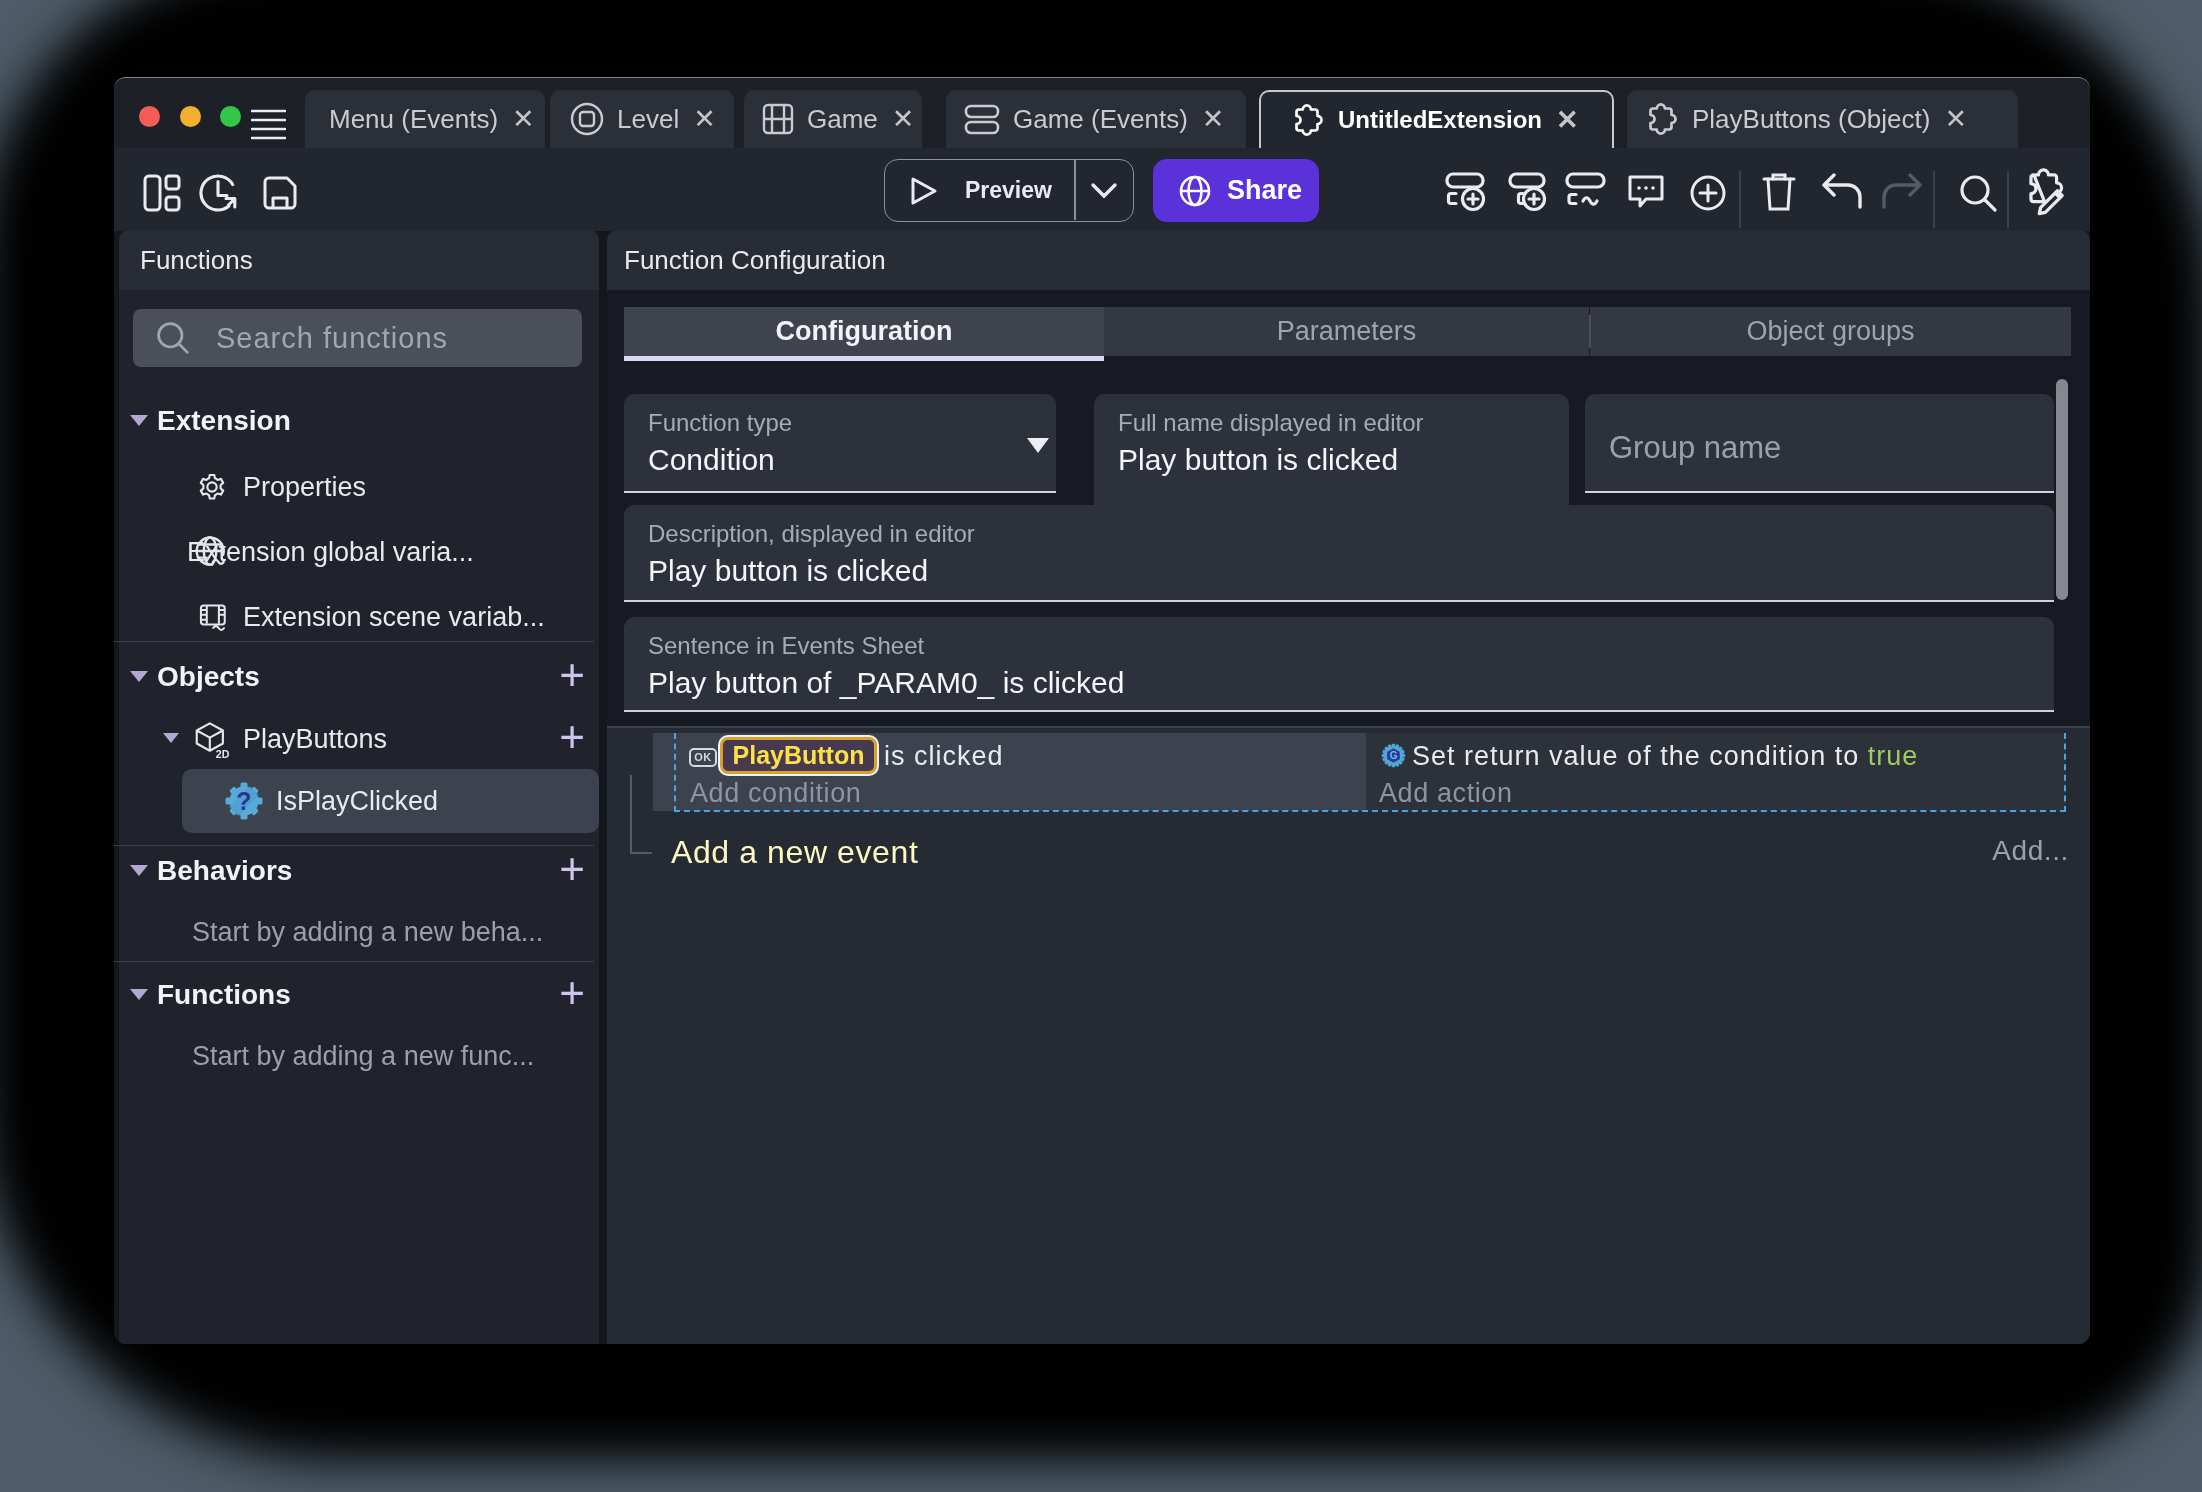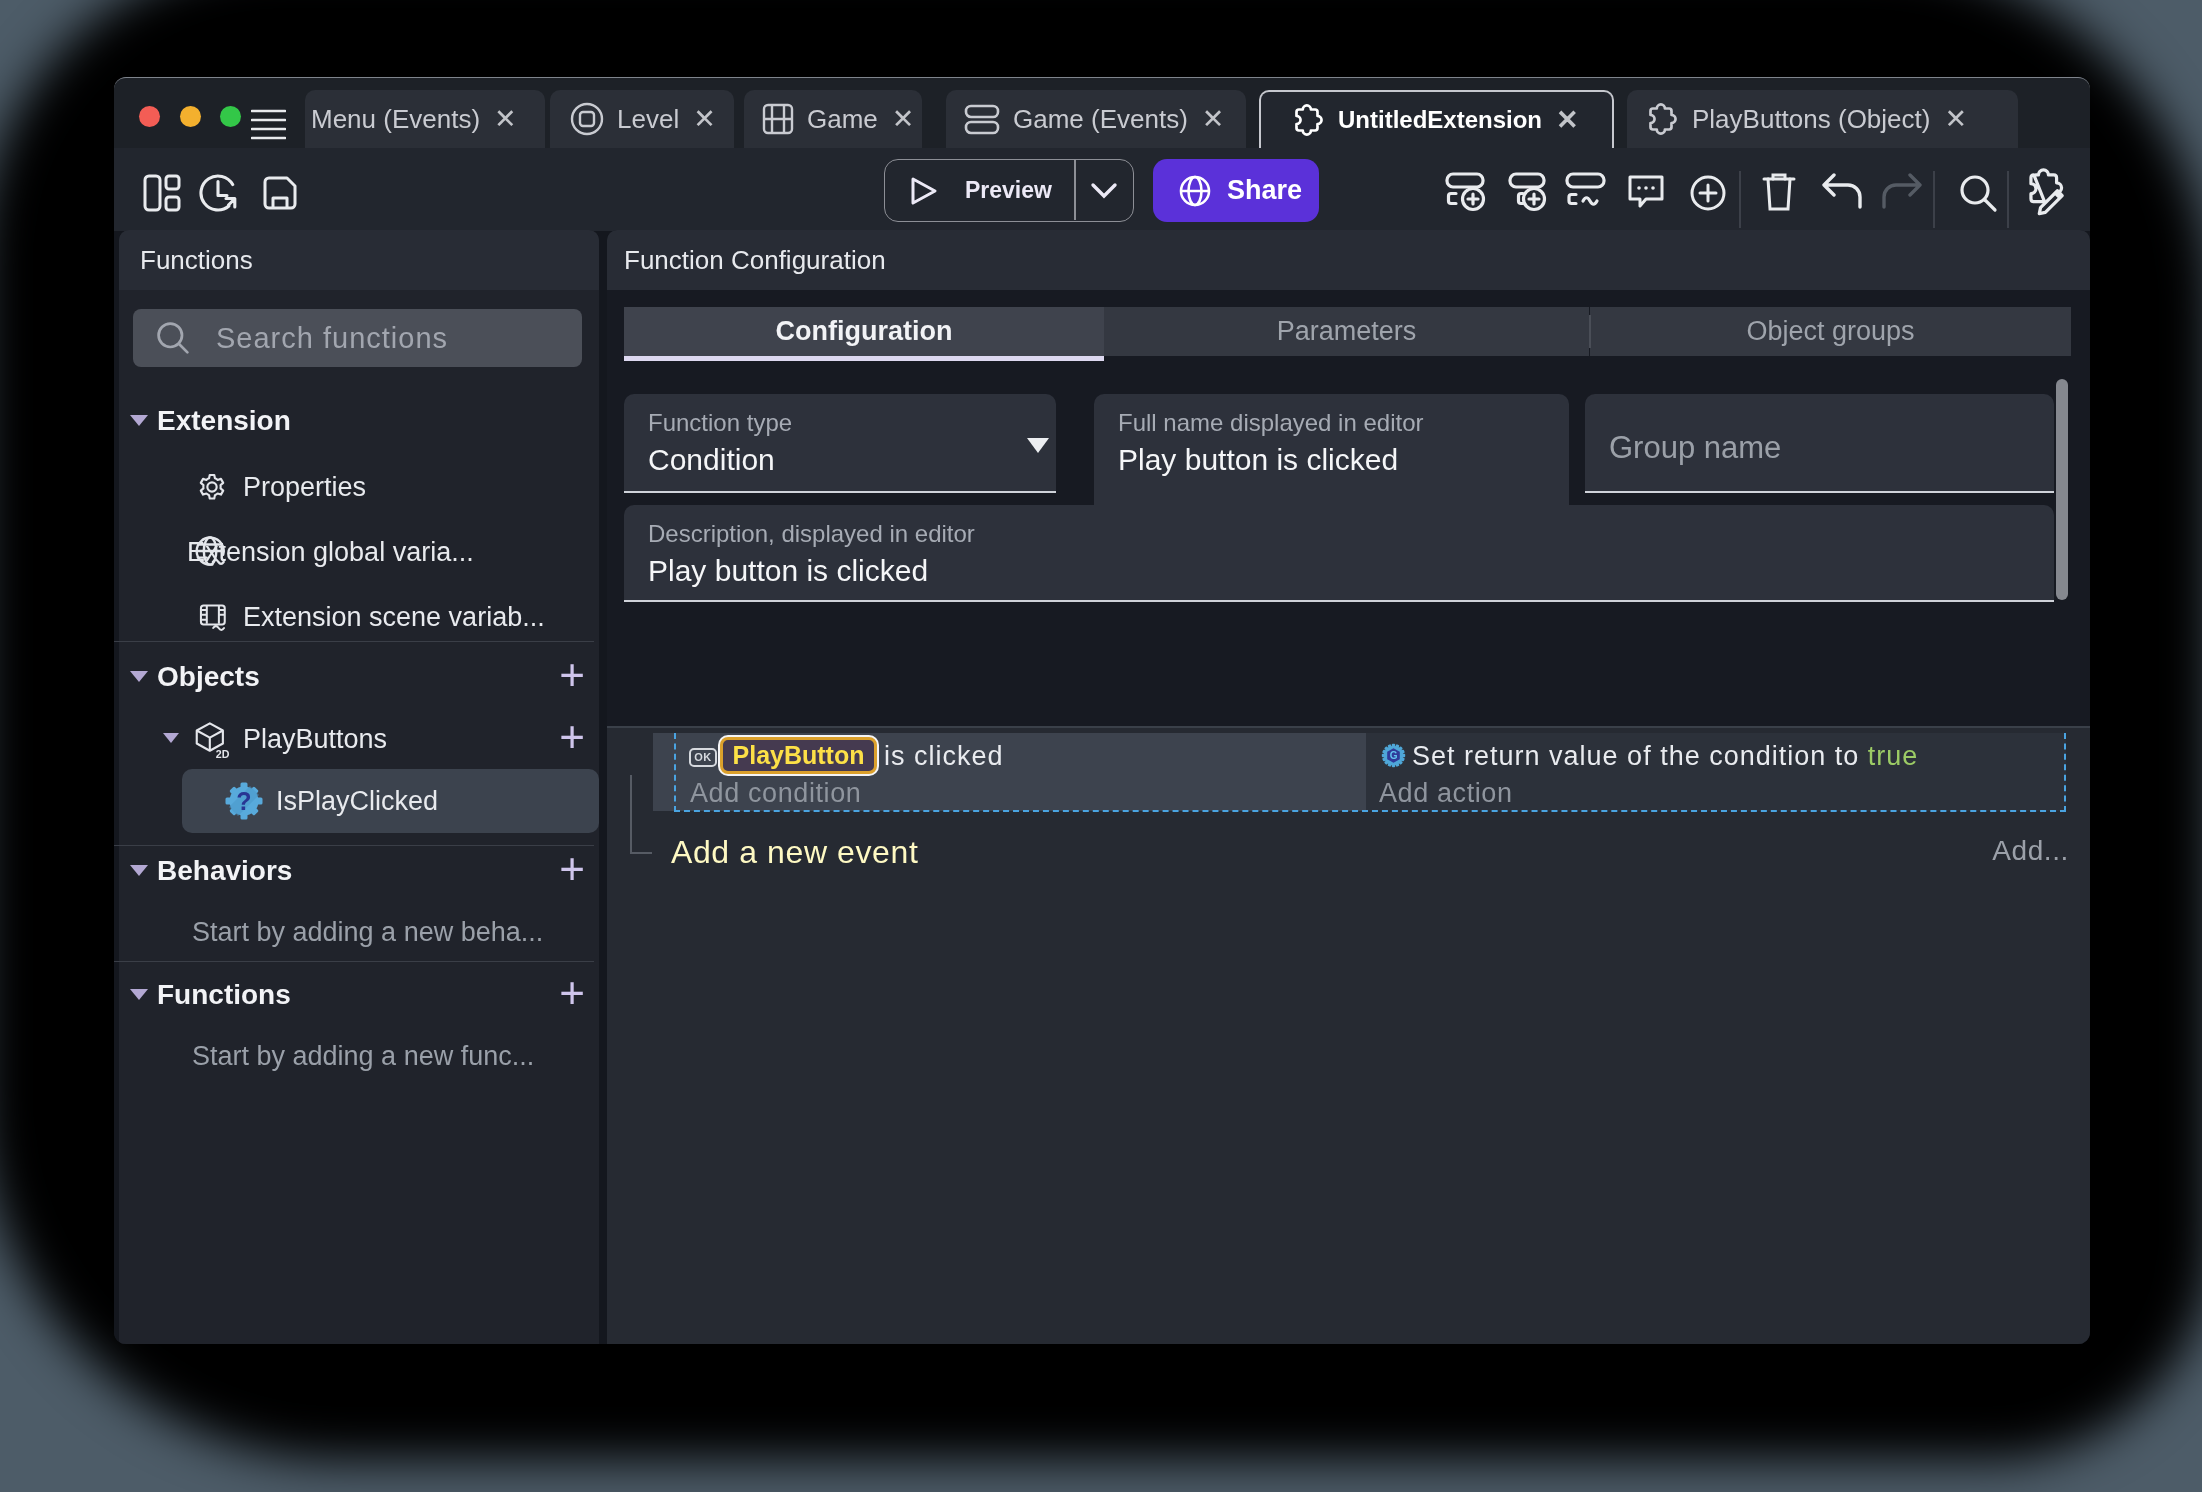--- a/index.html
+++ b/index.html
@@ -65,21 +65,21 @@
   <div class="tl" style="left:106px;background:#33c748"></div>
   <svg id="hamb" viewBox="0 0 35 32">
       <g stroke="#e9ebee" stroke-width="2.6" stroke-linecap="round">
         <line x1="1" y1="3" x2="34" y2="3"></line>
         <line x1="1" y1="12" x2="34" y2="12"></line>
         <line x1="1" y1="21" x2="34" y2="21"></line>
         <line x1="1" y1="30" x2="34" y2="30"></line>
       </g>
     </svg>
 
-  <div class="tab" id="tab1" style="left:191px;width:240px;padding-left:6px">Menu (Events)<span class="x">✕</span></div>
+  <div class="tab" id="tab1" style="left:191px;width:240px;padding-left:24px">Menu (Events)<span class="x">✕</span></div>
   <div class="tab" id="tab2" style="left:436px;width:184px;padding-left:20px">
     <svg width="34" height="34" viewBox="0 0 34 34">
         <circle cx="17" cy="17" r="15" stroke="#c9cbd1" stroke-width="2.4" fill="none"></circle>
         <rect x="10" y="10" width="14" height="14" rx="3" stroke="#c9cbd1" stroke-width="2.4" fill="none"></rect>
       </svg>
     Level<span class="x">✕</span></div>
   <div class="tab" id="tab3" style="left:630px;width:178px;padding-left:18px">
     <svg width="32" height="32" viewBox="0 0 32 32">
         <rect x="2" y="2" width="28" height="28" rx="4" stroke="#c9cbd1" stroke-width="2.4" fill="none"></rect>
         <line x1="10" y1="3" x2="10" y2="29" stroke="#c9cbd1" stroke-width="2.4"></line>
@@ -335,20 +335,24 @@
   <div class="field" style="left:980px;top:317px;width:475px;height:123px">
     <span class="flabel">Full name displayed in editor</span>
       <span class="fval">Play button is clicked</span>
   </div>
   <div class="field" style="left:1471px;top:317px;width:469px;height:99px">
     <span style="position:absolute;left:24px;top:36px;color:#9ba0a8;font-size:31px">Group name</span>
   </div>
   <div class="field" style="left:510px;top:428px;width:1430px;height:97px">
     <span class="flabel">Description, displayed in editor</span>
       <span class="fval">Play button is clicked</span>
+  </div>
+  <div class="field" style="left:510px;top:540px;width:1430px;height:95px">
+    <span class="flabel">Sentence in Events Sheet</span>
+      <span class="fval">Play button of _PARAM0_ is clicked</span>
   </div>
   <div style="position:absolute;left:1942px;top:302px;width:12px;height:221px;background:#85888f;border-radius:6px"></div>
 
   <div id="events"></div>
   <div id="condcell"></div>
   <div id="actcell"></div>
   <div id="dashed"></div>
   <div id="evtopline"></div>
   <div id="okbadge">OK</div>
   <div id="chip">PlayButton</div>

